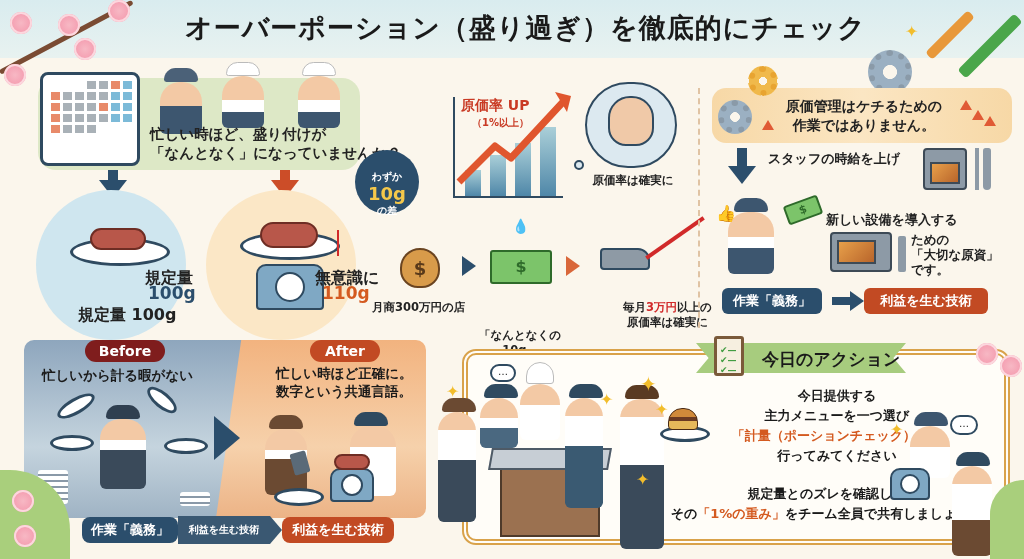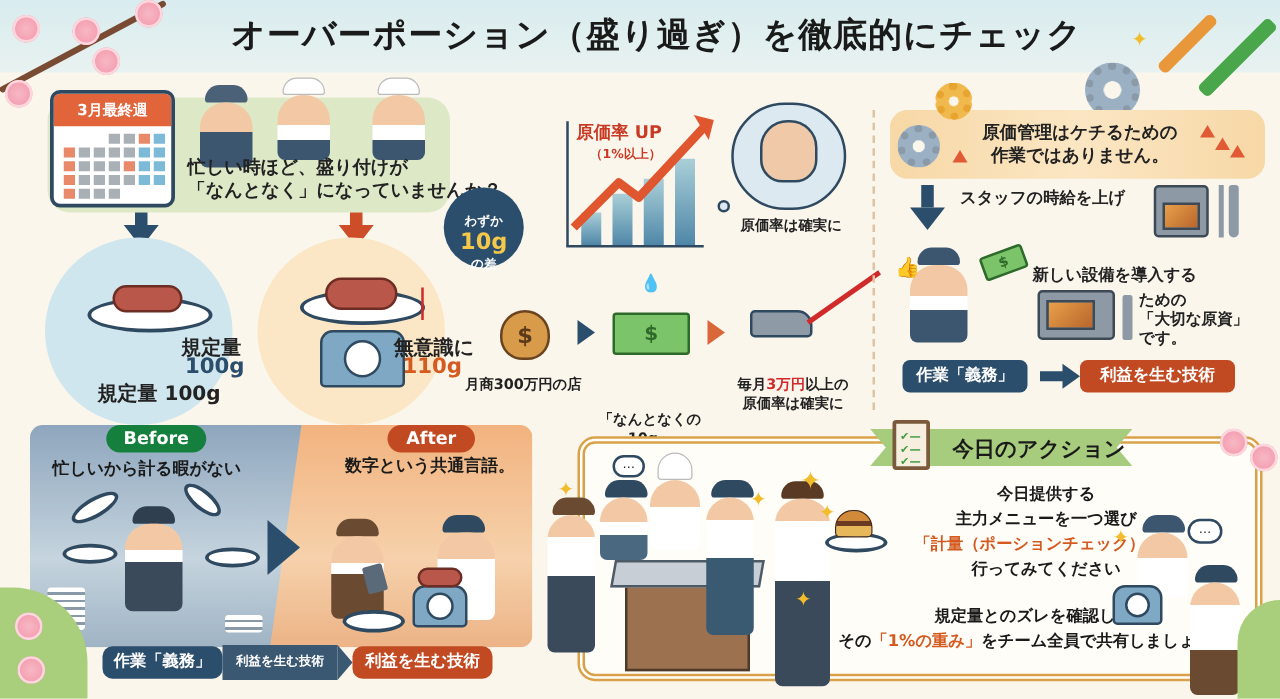--- a/index.html
+++ b/index.html
@@ -116,21 +116,21 @@
     border-radius: 10px 0 0 10px;
     clip-path: polygon(0 0, 100% 0, 88% 100%, 0 100%);
   }
   .after-panel {
     left: 216px; top: 340px; width: 210px; height: 178px;
     background: linear-gradient(180deg, #f2b37f 0%, #f6d1ab 60%, #ecb386 100%);
     border-radius: 0 10px 10px 0;
     clip-path: polygon(12% 0, 100% 0, 100% 100%, 0 100%);
   }
   .tag { border-radius: 14px; color: #fff; font-weight: bold; font-size: 14px; text-align: center; height: 22px; line-height: 22px; }
-  .tag.navy { background: #15803d; }
+  .tag.navy { background: #7f1d1d; }
   .tag.rust { background: #c24a23; }
   .panel-text { font-size: 13.5px; font-weight: bold; color: #1a1a1a; line-height: 18px; }
   .arrow-big { width: 0; height: 0; border-top: 22px solid transparent; border-bottom: 22px solid transparent; border-left: 26px solid #2b4e6c; }
   .flow-mid {
     background: #3a5872; color: #fff; font-size: 10px; font-weight: bold; text-align: center;
     height: 28px; line-height: 28px;
   }
 
   
   .action-frame {
@@ -162,21 +162,20 @@
 <div class="abs blossom" style="left:74px; top:38px;"></div>
 <div class="abs blossom" style="left:4px; top:64px;"></div>
 
 <div class="abs gear" style="left:868px; top:50px; width:44px; height:44px;"></div>
 <div class="abs" style="left:920px; top:30px; width:60px; height:10px; background:#e8983a; transform:rotate(-45deg); border-radius:4px;"></div>
 <div class="abs" style="left:950px; top:40px; width:80px; height:12px; background:#4aa64a; transform:rotate(-45deg); border-radius:4px;"></div>
 <div class="abs sparkle" style="left:905px; top:22px;">✦</div>
 
 <div class="abs intro-box"></div>
 <div class="abs calendar">
-  <div class="calendar-head">3月最終週</div>
   <div class="cal-grid">
     <span style="visibility:hidden"></span>
       <span style="visibility:hidden"></span>
       <span style="visibility:hidden"></span>
       <span></span>
       <span></span>
       <span class="o"></span>
       <span class="b"></span>
     <span class="o"></span>
       <span></span>
@@ -276,21 +275,21 @@
 <div class="abs bill" style="left:490px; top:250px;"><span>$</span></div>
 <div class="abs" style="left:512px; top:218px; color:#5aa6d6; font-size:14px;">💧</div>
 <div class="abs arrow-right orange" style="left:566px; top:256px;"></div>
 <div class="abs faucet" style="left:600px; top:248px;"></div>
 <div class="abs" style="left:640px; top:236px; width:70px; height:4px; background:#d12a2a; transform:rotate(-35deg);"></div>
 <div class="abs caption" style="left:372px; top:300px;">月商300万円の店</div>
 <div class="abs caption" style="left:475px; top:300px; width:90px;margin-top:28px;">
   <div>「なんとなくの10g」</div>
   <div>の積み重なり</div>
 </div>
-<div class="abs caption" style="left:582px; top:300px; width:105px;">
+<div class="abs caption" style="left:615px; top:300px; width:105px;">
   <div><span>毎月</span><span style="color:#d12a2a;">3万円</span><span>以上の</span></div>
   <div>原価率は確実に</div>
 </div>
 
 <div class="abs divider-v"></div>
 
 <div class="abs banner-cost"></div>
 <div class="abs gear" style="left:718px; top:100px; width:34px; height:34px;"></div>
 <div class="abs gear gold" style="left:748px; top:66px; width:30px; height:30px;"></div>
 <div class="abs up-arrow" style="left:762px; top:120px;"></div>
@@ -334,20 +333,21 @@
 <div class="abs" style="left:832px; top:297px; width:20px; height:8px; background:#2b4e6c;"></div>
 <div class="abs arrow-right navy" style="left:850px; top:291px;"></div>
 <div class="abs pill rust" style="left:864px; top:288px; width:124px; height:26px; line-height:26px; font-size:13px;">利益を生む技術</div>
 
 <div class="abs before-panel"></div>
 <div class="abs after-panel"></div>
 <div class="abs tag navy" style="left:85px; top:340px; width:80px;">Before</div>
 <div class="abs tag rust" style="left:310px; top:340px; width:70px;">After</div>
 <div class="abs panel-text" style="left:42px; top:366px;">忙しいから計る暇がない</div>
 <div class="abs panel-text" style="left:276px; top:364px;">
+  <div>忙しい時ほど正確に。</div>
   <div>数字という共通言語。</div>
 </div>
 
 <div class="abs" style="left:100px; top:405px;">
   <div class="hat" style="margin-left:6px; background:#2f3f50;"></div>
   <div class="person" style="width:46px; height:70px; background:linear-gradient(180deg,#f3c9a5 0 30%,#fff 30% 44%,#3a4a5a 44% 100%);"></div>
 </div>
 <div class="abs plate" style="left:55px; top:398px; width:42px; height:16px; transform:rotate(-30deg);"></div>
 <div class="abs plate" style="left:144px; top:392px; width:36px; height:16px; transform:rotate(40deg);"></div>
 <div class="abs plate" style="left:50px; top:435px; width:44px; height:16px;"></div>

